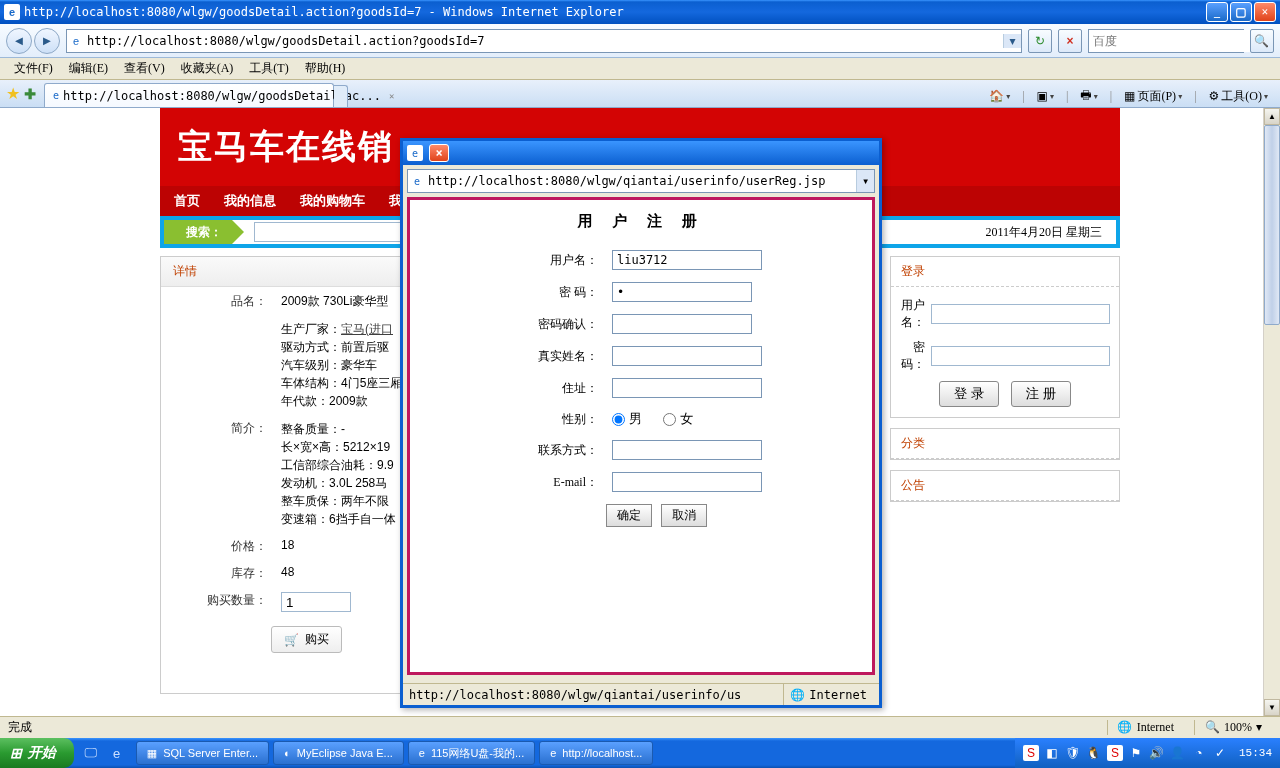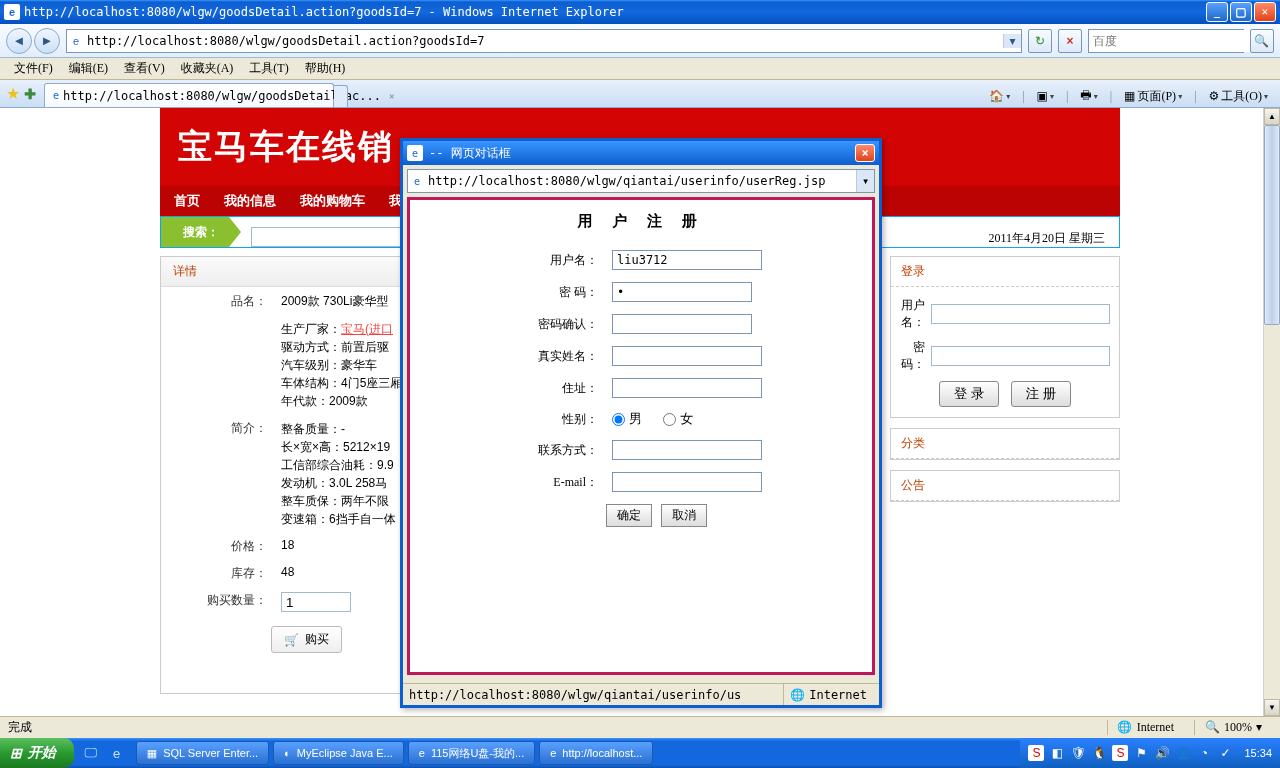--- a/index.html
+++ b/index.html
@@ -51,33 +51,33 @@
 .scrollbar-v { position:absolute; right:0; top:0; bottom:0; width:17px; background:#ece9d8; border-left:1px solid #d4d0c8; }
 .scrollbar-v .up, .scrollbar-v .down { height:17px; background:linear-gradient(#f5f5f0,#d8d4c8); border:1px solid #c0b8a0; display:flex; align-items:center; justify-content:center; font-size:8px; }
 .scrollbar-v .thumb { position:absolute; top:17px; left:0; right:0; height:200px; background:linear-gradient(to right,#e0e8f5,#c0d0e8,#e0e8f5); border:1px solid #8faacb; border-radius:2px; }
 .scrollbar-v .down { position:absolute; bottom:0; left:0; right:0; }
 
 .page { margin:0 auto; width:960px; background:#fff; }
 .banner { height:78px; background:#d30404; color:#fff; display:flex; align-items:center; padding-left:18px; font-size:34px; font-weight:bold; font-family:"Microsoft YaHei","SimHei"; letter-spacing:2px; }
 .mainnav { height:30px; background:#bc0303; display:flex; align-items:center; padding:0 14px; gap:24px; color:#fff; font-size:13px; font-weight:bold; }
 .mainnav span { cursor:pointer; }
 
-.search-strip { height:32px; background:#fff; border:1px solid #0ea5e9; display:flex; align-items:flex-end; }
+.search-strip { height:32px; background:#fff; border:4px solid #0ea5e9; display:flex; align-items:center; }
 .search-strip .lbl { background:#8abf30; color:#fff; height:100%; width:80px; display:flex; align-items:center; justify-content:center; font-weight:bold; clip-path: polygon(0 0, 85% 0, 100% 50%, 85% 100%, 0 100%); }
 .search-strip input { margin-left:10px; width:150px; height:20px; border:1px solid #a0b8d0; padding:0 4px; }
 .search-strip .date { margin-left:auto; margin-right:14px; font-family:SimSun; }
 
 .body-row { display:flex; margin-top:8px; gap:10px; }
 .leftcol { flex:1; border:1px solid #ccc; }
 .leftcol .hdr { background:linear-gradient(#fafafa,#eee); padding:6px 12px; color:#c04000; border-bottom:1px solid #ddd; }
 .detail-table { width:100%; font-size:12px; }
 .detail-table td { padding:4px 6px; vertical-align:top; }
 .detail-table .lbl-td { width:110px; text-align:right; color:#333; }
 .spec-line { line-height:18px; }
-.spec-line a { color:#ef4444; text-decoration:underline; }
+.spec-line a { color:#404040; text-decoration:underline; }
 .detail-table input.qty { width:70px; height:20px; border:1px solid #a0b8d0; padding:0 4px; }
 .buy-btn { display:inline-flex; align-items:center; gap:6px; border:1px solid #bbb; padding:4px 12px; background:linear-gradient(#fff,#eee); border-radius:3px; cursor:pointer; margin-left:110px; margin-top:8px; }
 .buy-btn .cart { color:#d03020; }
 
 .rightcol { width:230px; }
 .rpanel { border:1px solid #ccc; margin-bottom:10px; }
 .rpanel .rhdr { color:#c04000; border-bottom:1px dashed #ccc; padding:6px 10px; }
 .login-form { padding:10px; }
 .login-form .frow { display:flex; align-items:center; margin-bottom:8px; }
 .login-form .frow label { width:60px; text-align:right; margin-right:6px; }
@@ -119,21 +119,21 @@
 .ie-status .cell { border-left:1px solid #c0b890; padding:0 10px; height:100%; display:flex; align-items:center; gap:4px; }
 
 
 .taskbar { position:absolute; bottom:0; left:0; right:0; height:30px; background:linear-gradient(to bottom,#3a95ff 0%,#1468de 10%,#1468de 90%,#0b50b0 100%); display:flex; align-items:center; }
 .start { height:100%; padding:0 18px 0 10px; background:linear-gradient(to bottom,#5cc060,#2a9a30 50%,#1a7a20); color:#fff; font-weight:bold; display:flex; align-items:center; gap:6px; font-style:italic; font-size:14px; border-radius:0 10px 10px 0; font-family:"Microsoft YaHei"; }
 .ql { display:flex; gap:4px; padding:0 6px; }
 .ql .qi { width:22px; height:22px; display:flex; align-items:center; justify-content:center; color:#cce0ff; font-size:13px; }
 .task-btn { height:24px; padding:0 10px; margin:0 2px; background:linear-gradient(#5aa0ff,#2a70d0); border:1px solid #1a5ab0; border-radius:3px; color:#fff; display:flex; align-items:center; gap:6px; font-size:11px; max-width:170px; overflow:hidden; white-space:nowrap; }
 .tray { margin-left:auto; height:100%; background:linear-gradient(#2a80ff,#1060c0); padding:0 8px; display:flex; align-items:center; gap:5px; color:#fff; font-size:11px; }
 .tray .ti { width:16px; height:16px; display:flex; align-items:center; justify-content:center; font-size:12px; }
-.tray .clock { margin-left:6px; font-family:Liberation Sans, sans-serif; }
+.tray .clock { margin-left:6px; font-family:Liberation Mono, monospace; }
 </style>
 </head>
 <body>
 
 <div class="titlebar">
   <span class="ie-icon">e</span>
   <span class="title-text">http://localhost:8080/wlgw/goodsDetail.action?goodsId=7 - Windows Internet Explorer</span>
   <span class="winbtn min">_</span>
   <span class="winbtn max">▢</span>
   <span class="winbtn close">×</span>
@@ -284,21 +284,20 @@
   <div class="scrollbar-v">
     <div class="up">▲</div>
     <div class="thumb"></div>
     <div class="down">▼</div>
   </div>
 </div>
 
 <div class="dialog-shell">
   <div class="dialog-title">
     <span class="ticon">e</span>
-    <span class="tx"> -- 网页对话框</span>
     <span class="xbtn">×</span>
   </div>
   <div class="dialog-addr">
     <span class="picon">e</span>
     <span class="atxt">http://localhost:8080/wlgw/qiantai/userinfo/userReg.jsp</span>
     <span class="ddarr">▾</span>
   </div>
   <div class="dialog-body">
     <h3>用 户 注 册</h3>
     <table class="reg-table">

